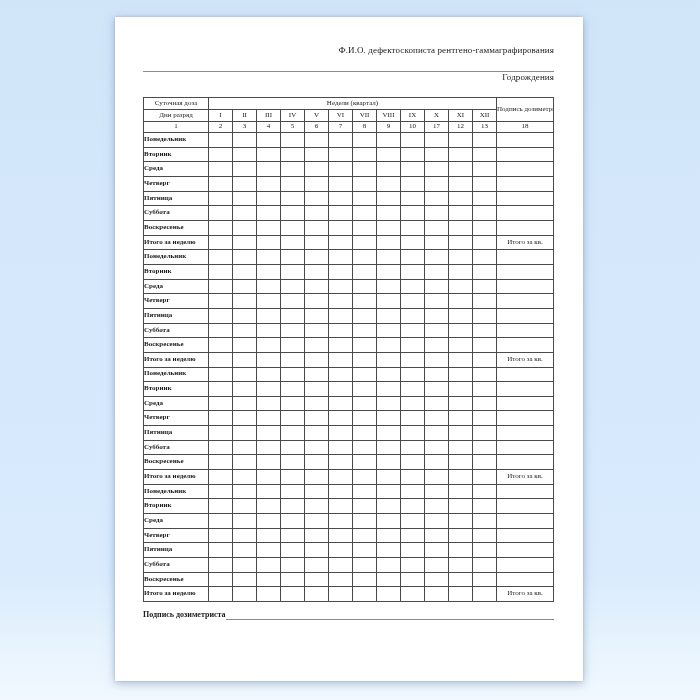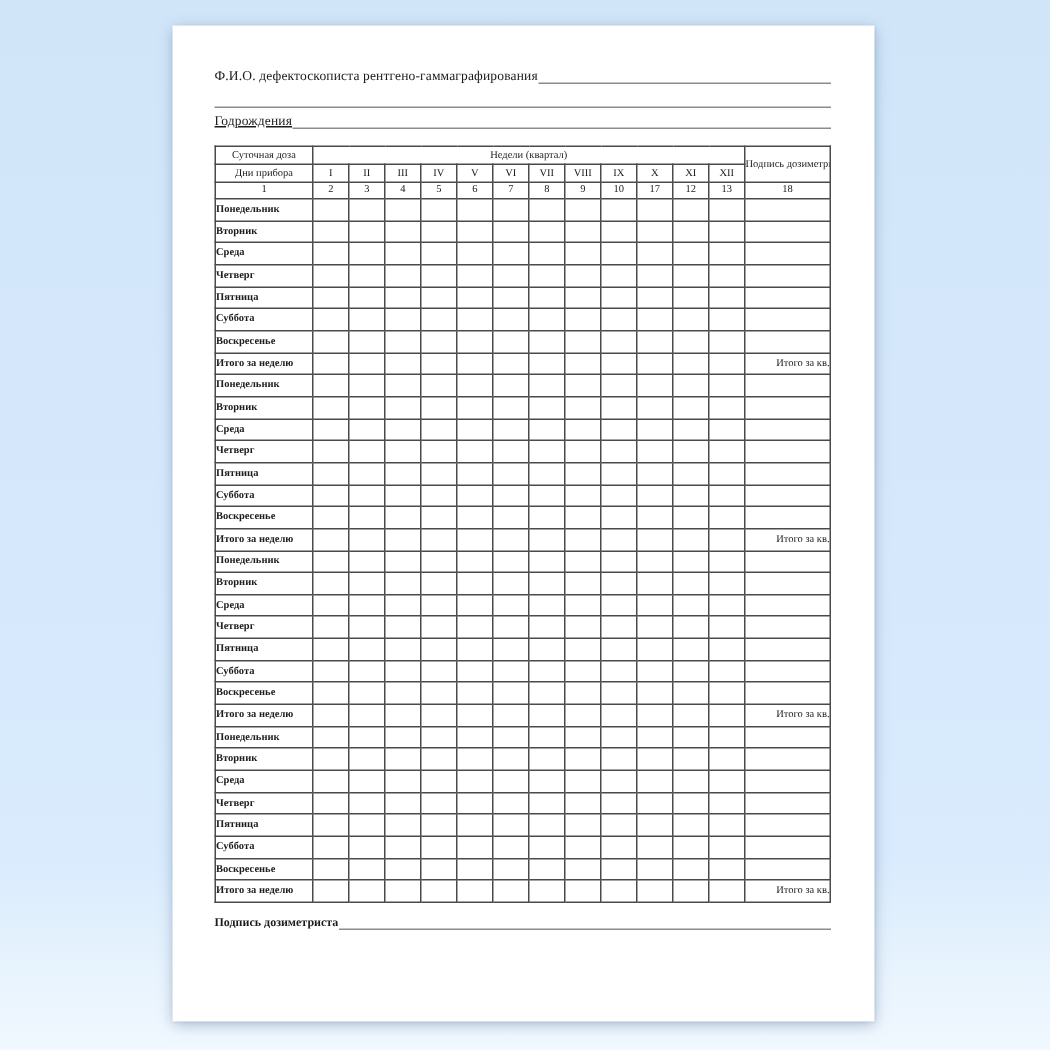--- a/index.html
+++ b/index.html
@@ -11,43 +11,43 @@
   .page {
     position: absolute; left: 115px; top: 17px; width: 468px; height: 664px;
     background: #ffffff;
     box-shadow: 0 2px 9px rgba(105,135,165,0.55), 0 0 2px rgba(120,145,170,0.4);
   }
   .inner {
     position: absolute; left: 28px; right: 29px; top: 0;
     color: #1c1c1c;
   }
   .top { padding-top: 28px; }
-  .lbl-row { display: flex; align-items: flex-end; }
+  .lbl-row { display: flex; align-items: flex-end; flex-direction: column; }
   .lbl-row .lbl {
     font-size: 9px; line-height: 11px; white-space: nowrap; letter-spacing: 0.1px;
   }
   .uline { flex: 1; border-bottom: 1px solid #8c8c8c; height: 10px; }
   .row-fio { height: 11px; }
   .full-uline { height: 0; border-bottom: 1px solid #8c8c8c; margin-top: 15px; }
-  .row-field { height: 14px; text-decoration: underline; }
+  .row-field { height: 14px; }
   table.dose {
     border-collapse: collapse; table-layout: fixed;
     width: 100%; height: 505px; margin-top: 11px;
     border: 1.4px solid #3a3a3a;
   }
   table.dose td {
     border: 1px solid #4a4a4a; padding: 0;
     font-size: 7px; line-height: 1.1; color: #1c1c1c;
     overflow: hidden; white-space: nowrap; vertical-align: middle;
   }
   table.dose thead tr { height: 12px; }
   table.dose thead tr.numrow { height: 11px; }
   td.c { text-align: center; }
   td.day { text-align: left; padding-left: 3px; font-size: 7.3px; font-weight: bold; }
-  td.kv { text-align: right; padding-left: 2px; font-size: 6.5px; }
+  td.kv { text-align: center; padding-left: 2px; font-size: 6.5px; }
   td.sig-head { white-space: normal; text-align: center; line-height: 1.3; padding: 0 3px; }
   .sig-row { margin-top: 7px; height: 11px; display: flex; align-items: flex-end; }
   .sig-row .lbl { font-weight: bold; font-size: 8px; line-height: 10px; white-space: nowrap; }
 </style>
 </head>
 <body>
 
 <div class="page">
   <div class="inner">
 
@@ -81,21 +81,21 @@
           <col style="width: 24px;">
           <col>
         </colgroup>
         <thead>
           <tr>
             <td class="c">Суточная доза</td>
             <td class="c" colspan="12">Недели (квартал)</td>
             <td class="sig-head" rowspan="2">Подпись дозиметриста</td>
           </tr>
           <tr>
-            <td class="c">Дни прибора</td>
+            <td class="c">Дни разряд</td>
             <td class="c">I</td>
             <td class="c">II</td>
             <td class="c">III</td>
             <td class="c">IV</td>
             <td class="c">V</td>
             <td class="c">VI</td>
             <td class="c">VII</td>
             <td class="c">VIII</td>
             <td class="c">IX</td>
             <td class="c">X</td>

